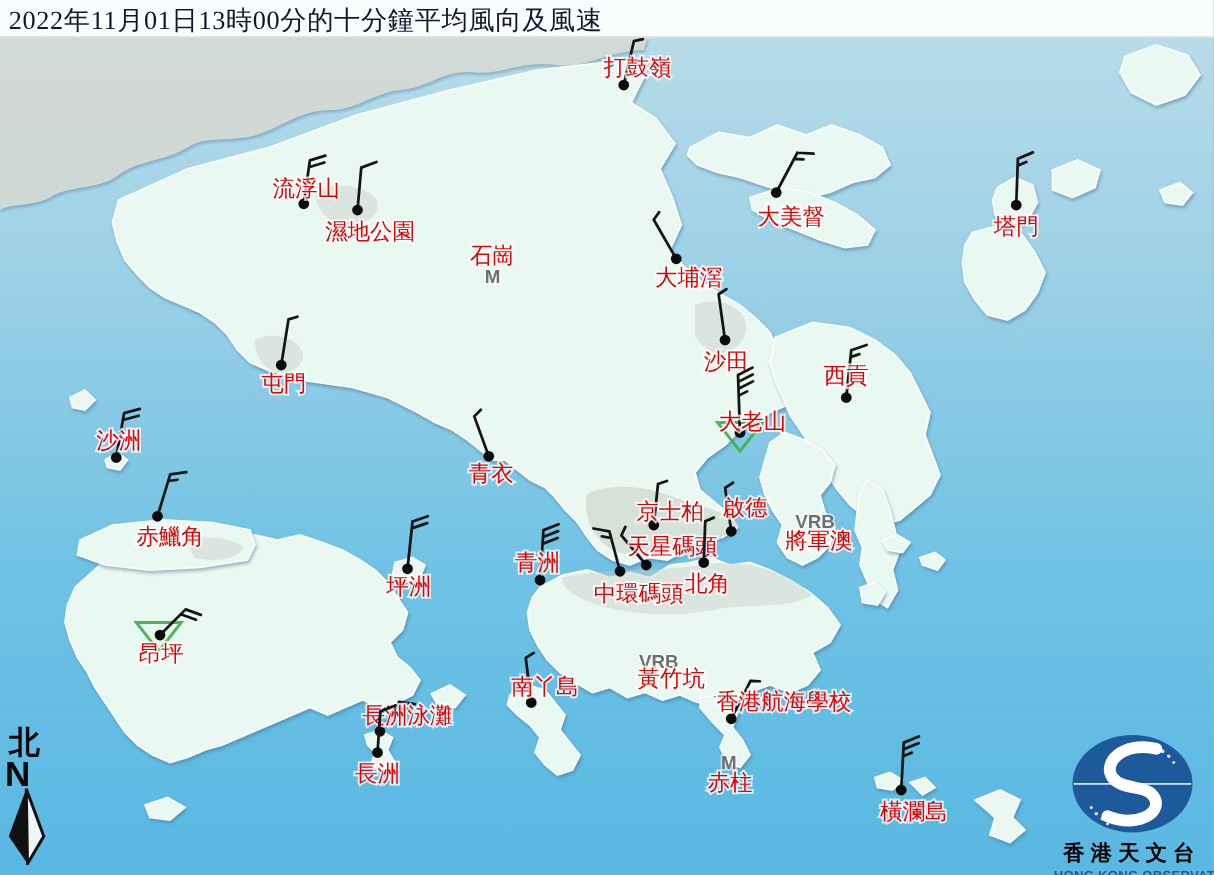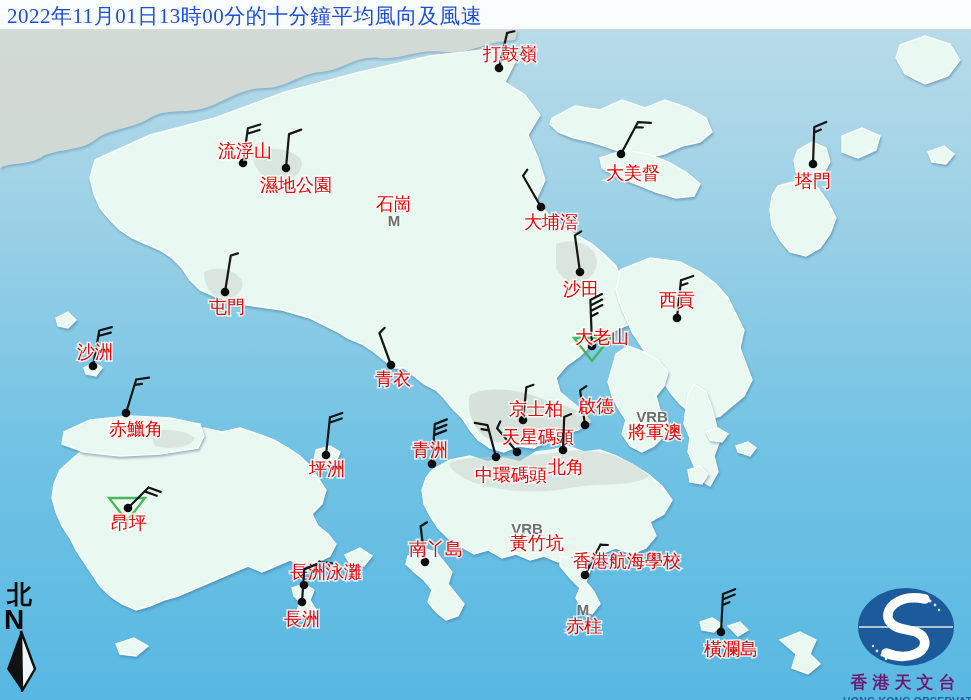--- a/index.html
+++ b/index.html
@@ -10,28 +10,28 @@
         filter:drop-shadow(1.5px 2px 1.2px rgba(60,110,145,.45));}
   .shenzhen{fill:#d4dad5;opacity:.95;filter:drop-shadow(1px 2px 1px rgba(60,110,145,.35));}
   .urban{fill:#c6cec7;}
   .stn-label{font-family:"Liberation Serif","DejaVu Serif",serif;font-size:18px;
              paint-order:stroke;stroke:rgba(255,255,255,.78);stroke-width:3px;}
   .stn-flag{font-family:"Liberation Sans",sans-serif;font-weight:bold;font-size:15px;
             paint-order:stroke;stroke:rgba(255,255,255,.6);stroke-width:2.5px;}
   .title-bar{position:absolute;left:0;top:0;width:971px;height:29px;
              background:rgba(255,255,255,.93);border-bottom:1px solid rgba(180,190,195,.5);}
   .title-text{position:absolute;left:7px;top:2px;font-family:"Liberation Serif","DejaVu Serif",serif;
-              font-size:21px;color:#1d4ed8;white-space:nowrap;letter-spacing:.5px;}
+              font-size:21px;color:#0f172a;white-space:nowrap;letter-spacing:.5px;}
   .compass{position:absolute;left:3px;top:582px;width:44px;text-align:left;color:#0a0a0a;}
   .compass-hanzi{font-family:"Liberation Serif","DejaVu Serif",serif;font-size:25px;font-weight:bold;line-height:1;margin-left:4px;}
   .compass-letter{font-family:"Liberation Sans",sans-serif;font-size:28px;font-weight:bold;line-height:.9;margin-left:1px;}
   .compass-needle{display:block;margin-left:0px;margin-top:-2px;}
   .hko-logo{position:absolute;left:843px;top:587px;width:125px;text-align:center;}
   .hko-zh{font-family:"Liberation Serif","DejaVu Serif",serif;font-size:17px;font-weight:bold;
-          color:#701a75;letter-spacing:5px;margin-top:2px;white-space:nowrap;}
+          color:#000000;letter-spacing:5px;margin-top:2px;white-space:nowrap;}
   .hko-en{font-family:"Liberation Sans",sans-serif;font-size:10.5px;font-weight:bold;
           color:#1e5c9f;letter-spacing:.2px;margin-top:1px;white-space:nowrap;}
 </style>
 </head>
 <body>
 
 <div class="stage">
 
   <svg class="mapsvg" width="971" height="700" viewBox="0 0 971 700">
     <defs>

